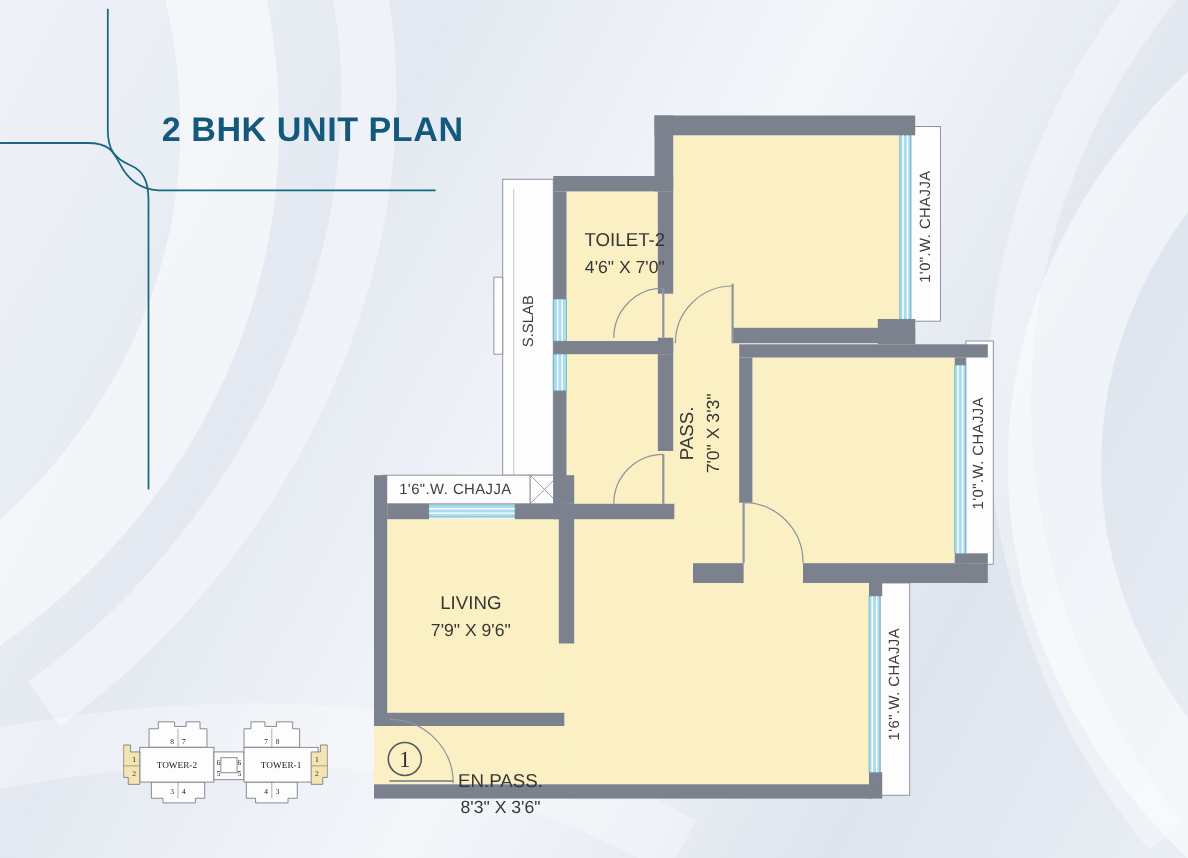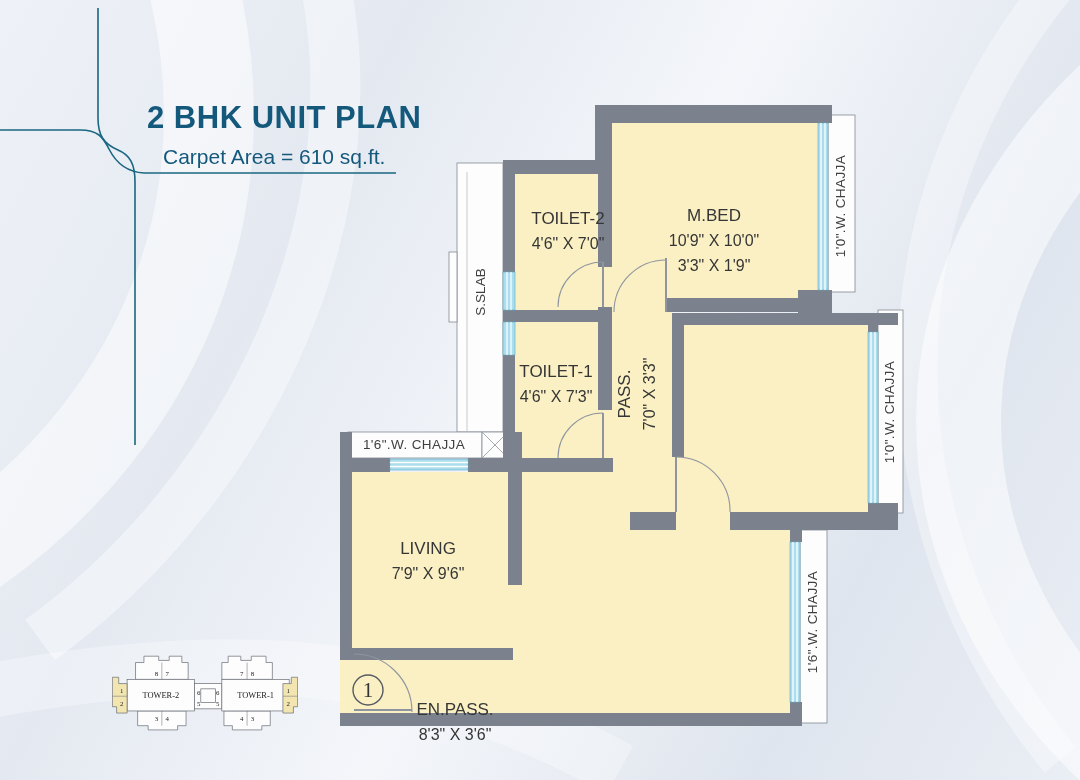--- a/index.html
+++ b/index.html
@@ -208,35 +208,25 @@
         <text x="133" y="23" text-anchor="middle">8</text>
         <text x="123" y="66" text-anchor="middle">4</text>
         <text x="133" y="66" text-anchor="middle">3</text>
         <text x="167" y="39" text-anchor="middle">1</text>
         <text x="167" y="51" text-anchor="middle">2</text>
       </g>
     </g>
   </svg>
 
   <div class="abs" id="page-title">2 BHK UNIT PLAN</div>
-  <div class="abs" id="page-subtitle">Carpet Area = 610 sq.ft.</div>
-
-  <div class="plan-label" style="left:714px;top:240px;">
-    <div class="nm">M.BED</div>
-    <div class="dim">10'9" X 10'0"</div>
-    <div class="dim">3'3" X 1'9"</div>
-  </div>
+
   <div class="plan-label" style="left:568px;top:231px;">
     <div class="nm">TOILET-2</div>
     <div class="dim">4'6" X 7'0"</div>
   </div>
-  <div class="plan-label" style="left:556px;top:384px;">
-    <div class="nm">TOILET-1</div>
-    <div class="dim">4'6" X 7'3"</div>
-  </div>
   <div class="plan-label vlabel" style="left:637px;top:394px;">
     <div class="nm">PASS.</div>
     <div class="dim">7'0" X 3'3"</div>
   </div>
   <div class="plan-label" style="left:428px;top:561px;">
     <div class="nm">LIVING</div>
     <div class="dim">7'9" X 9'6"</div>
   </div>
   <div class="plan-label" style="left:455px;top:722px;text-align:center;">
     <div class="nm">EN.PASS.</div>

